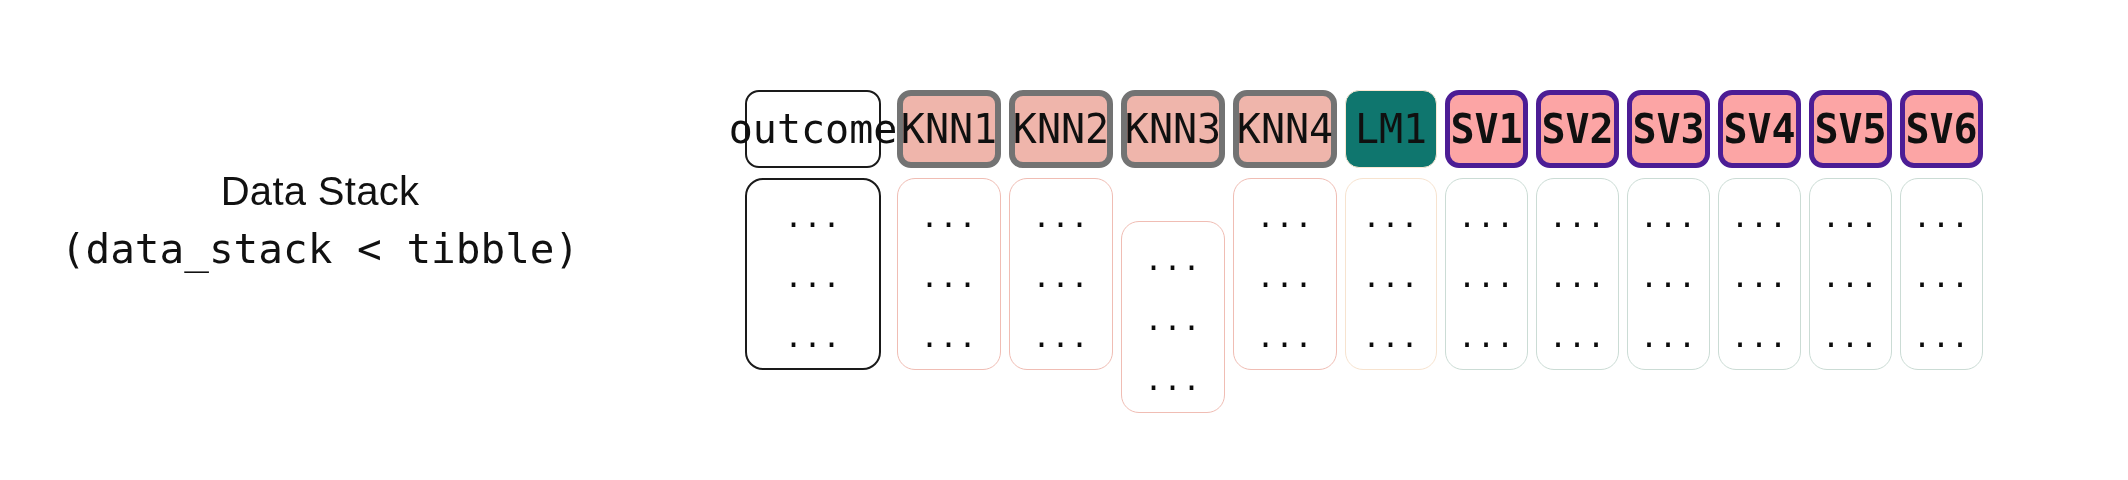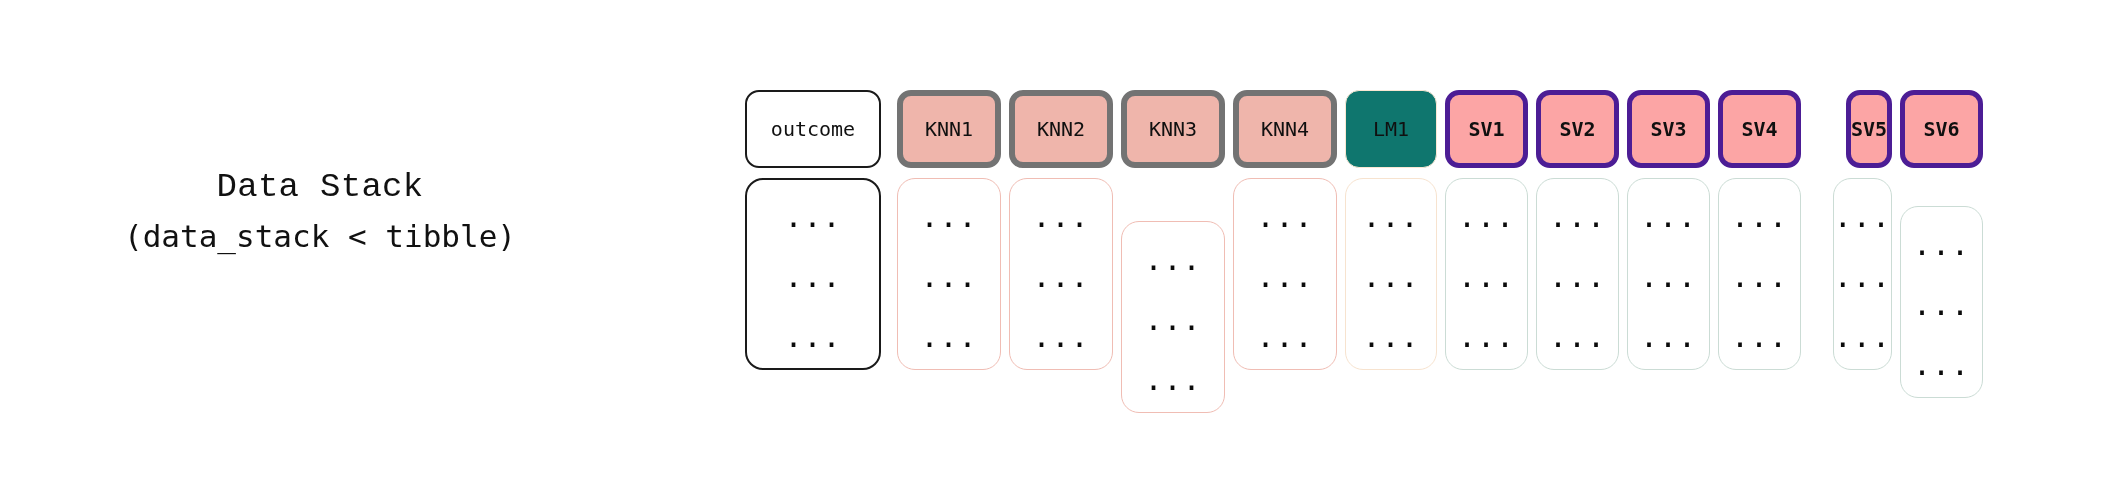--- a/index.html
+++ b/index.html
@@ -24,32 +24,32 @@
 
   
   .label-block {
     position: absolute;
     left: 0px;
     top: 168px;
     width: 640px;
     text-align: center;
   }
   .label-title {
-    font-family: Liberation Mono, monospace;
-    font-size: 34px;
+    font-family: Liberation Sans, sans-serif;
+    font-size: 40px;
     font-weight: 400;
     color: #111111;
     letter-spacing: 0.3px;
     line-height: 1.15;
     white-space: nowrap;
   }
   .label-sub {
     margin-top: 12px;
     font-family: "DejaVu Sans Mono", monospace;
-    font-size: 31px;
+    font-size: 41px;
     font-weight: 400;
     color: #111111;
     line-height: 1.15;
     white-space: nowrap;
   }
 
   
   .table-area {
     position: absolute;
     left: 745px;
@@ -66,21 +66,21 @@
   }
 
   .col-header {
     box-sizing: border-box;
     height: 78px;
     border-radius: 14px;
     display: flex;
     align-items: center;
     justify-content: center;
     font-family: "DejaVu Sans Mono", monospace;
-    font-size: 20px;
+    font-size: 40px;
     color: #101010;
     white-space: nowrap;
   }
 
   .col-body {
     box-sizing: border-box;
     margin-top: 10px;
     height: 192px;
     border-radius: 18px;
     background: #ffffff;
@@ -204,29 +204,29 @@
         </div>
       </div>
       <div class="column v-sv" style="width: 83px; margin-right: 8px;">
         <div class="col-header">SV4</div>
         <div class="col-body">
           <div class="dots">...</div>
           <div class="dots">...</div>
           <div class="dots">...</div>
         </div>
       </div>
-      <div class="column v-sv" style="width: 83px; margin-right: 8px; align-items: flex-end;">
+      <div class="column v-sv" style="width: 83px; margin-right: 8px;">
         <div class="col-header">SV5</div>
         <div class="col-body">
           <div class="dots">...</div>
           <div class="dots">...</div>
           <div class="dots">...</div>
         </div>
       </div>
-      <div class="column v-sv" style="width: 83px; gap: 28px;">
+      <div class="column v-sv" style="width: 83px;">
         <div class="col-header">SV6</div>
         <div class="col-body">
           <div class="dots">...</div>
           <div class="dots">...</div>
           <div class="dots">...</div>
         </div>
       </div>
     </div>
 
 </div>

